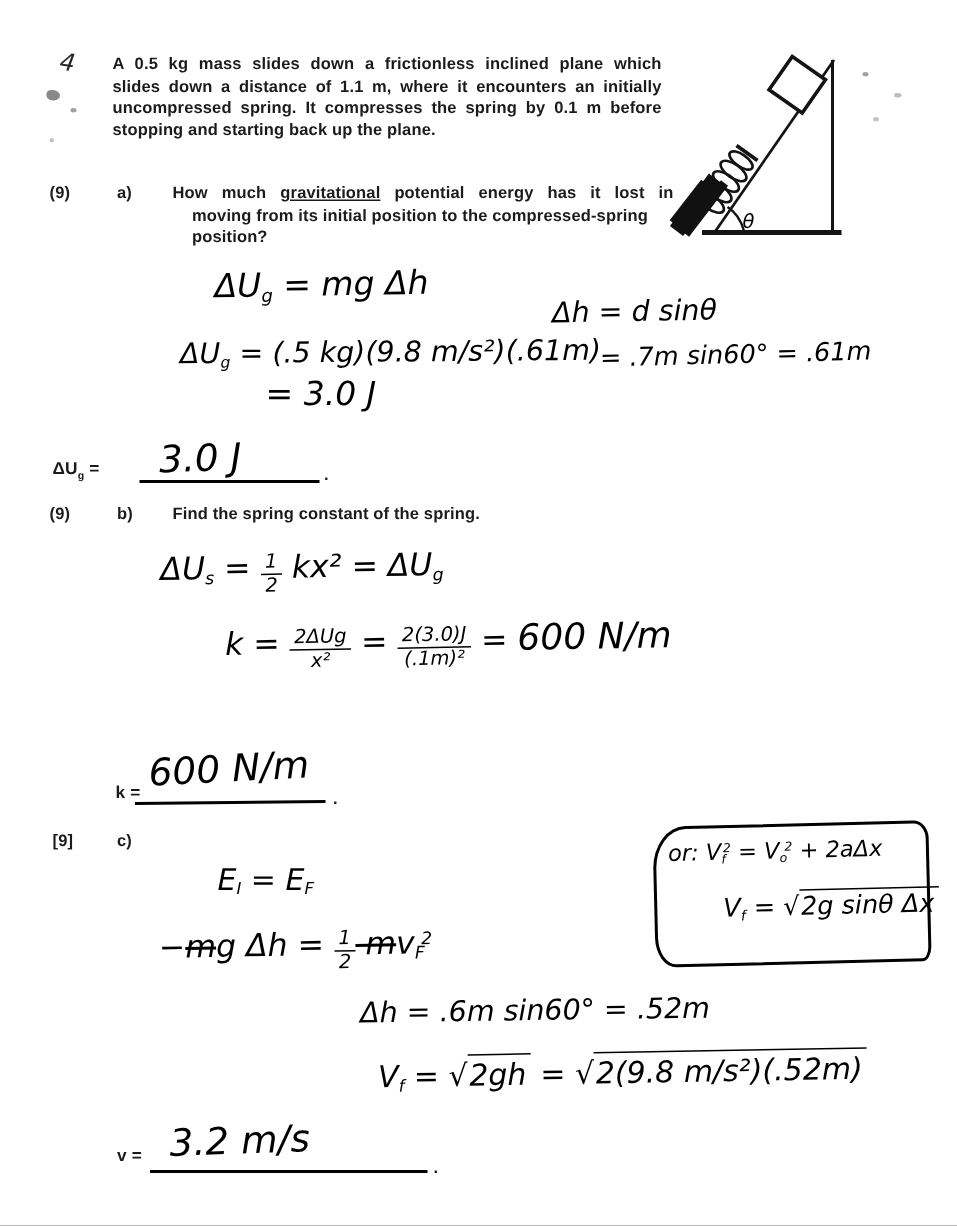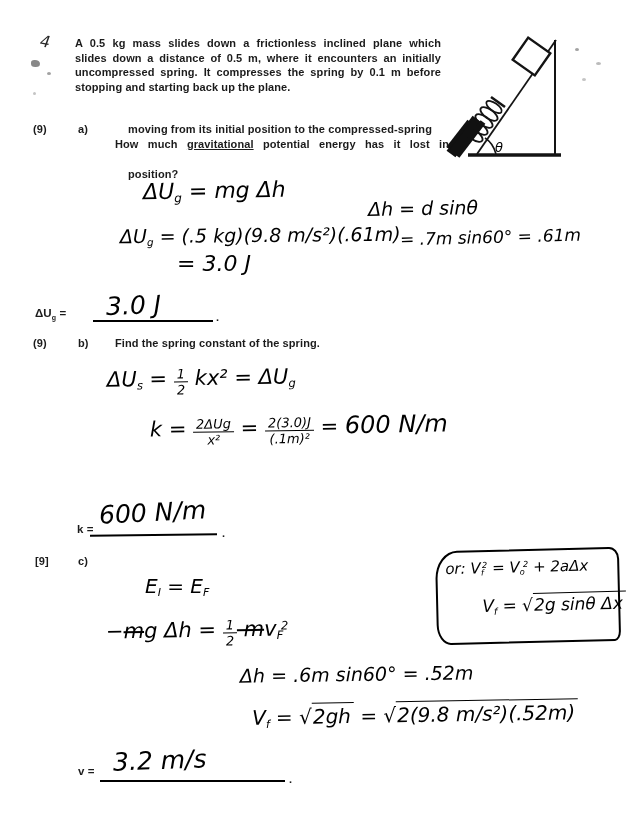--- a/index.html
+++ b/index.html
@@ -46,21 +46,21 @@
   <div class="abs hw" style="left:40px;top:32px;font-size:16px;opacity:.85;transform:rotate(9deg);">4</div>
   <div class="speck" style="left:31px;top:60px;width:9px;height:7px;border-radius:40% 60% 50% 50%;opacity:.7;"></div>
   <div class="speck" style="left:47px;top:72px;width:4px;height:3px;"></div>
   <div class="speck" style="left:33px;top:92px;width:3px;height:3px;opacity:.35;"></div>
   <div class="speck" style="left:575px;top:48px;width:4px;height:3px;"></div>
   <div class="speck" style="left:596px;top:62px;width:5px;height:3px;opacity:.4;"></div>
   <div class="speck" style="left:582px;top:78px;width:4px;height:3px;opacity:.35;"></div>
 
   <div class="abs" style="left:75px;top:36px;width:366px;">
     <div class="printed just">A 0.5 kg mass slides down a frictionless inclined plane which</div>
-    <div class="printed just">slides down a distance of 0.5 m, where it encounters an initially</div>
+    <div class="printed just">slides down a distance of 1.1 m, where it encounters an initially</div>
     <div class="printed just">uncompressed spring.  It compresses the spring by 0.1 m before</div>
     <div class="printed">stopping and starting back up the plane.</div>
   </div>
 
   <svg class="abs" style="left:443px;top:22px;" width="195" height="140" viewBox="0 0 195 140">
     <line x1="112" y1="18" x2="112" y2="134" stroke="#141414" stroke-width="2"></line>
     <line x1="25" y1="133" x2="118" y2="133" stroke="#141414" stroke-width="3.4"></line>
     <line x1="113" y1="18" x2="34" y2="132" stroke="#141414" stroke-width="1.8"></line>
     <rect x="75" y="21" width="27" height="27" transform="rotate(-55 88.5 34.5)" fill="#ffffff" stroke="#141414" stroke-width="2.4"></rect>
 
@@ -78,23 +78,23 @@
       <line x1="14" y1="134" x2="40" y2="100" stroke-width="6"></line>
       <line x1="5" y1="126" x2="26" y2="99" stroke-width="4"></line>
     </g>
     <path d="M 53 132 Q 50 121 42 116" fill="none" stroke="#141414" stroke-width="1.6"></path>
     <text x="52" y="130" font-family="DejaVu Sans, sans-serif" font-style="italic" font-size="13" fill="#000">θ</text>
   </svg>
 
   <div class="abs printed" style="left:33px;top:122px;">(9)</div>
   <div class="abs printed" style="left:78px;top:122px;">a)</div>
   <div class="abs" style="left:115px;top:122px;width:334px;">
+    <div class="printed just"><span>How much </span><span class="u">gravitational</span><span> potential energy has it lost in</span></div>
     <div class="printed" style="padding-left:13px;">moving from its initial position to the compressed-spring</div>
-    <div class="printed just"><span>How much </span><span class="u">gravitational</span><span> potential energy has it lost in</span></div>
-    <div class="printed" style="padding-left:13px;margin-top:16px;">position?</div>
+    <div class="printed" style="padding-left:13px;">position?</div>
   </div>
 
   <div class="abs hw" style="left:143px;top:178px;font-size:22px;transform:rotate(-1deg);">
     <span>ΔU</span><sub>g</sub><span> =  mg Δh</span>
   </div>
   <div class="abs hw" style="left:368px;top:197px;font-size:19px;transform:rotate(-1deg);">Δh = d sinθ</div>
   <div class="abs hw" style="left:120px;top:224px;font-size:19px;transform:rotate(-.5deg);">
     <span>ΔU</span><sub>g</sub><span> = (.5 kg)(9.8 m/s²)(.61m)</span>
   </div>
   <div class="abs hw" style="left:400px;top:227px;font-size:17px;transform:rotate(-1.5deg);">= .7m sin60° = .61m</div>

